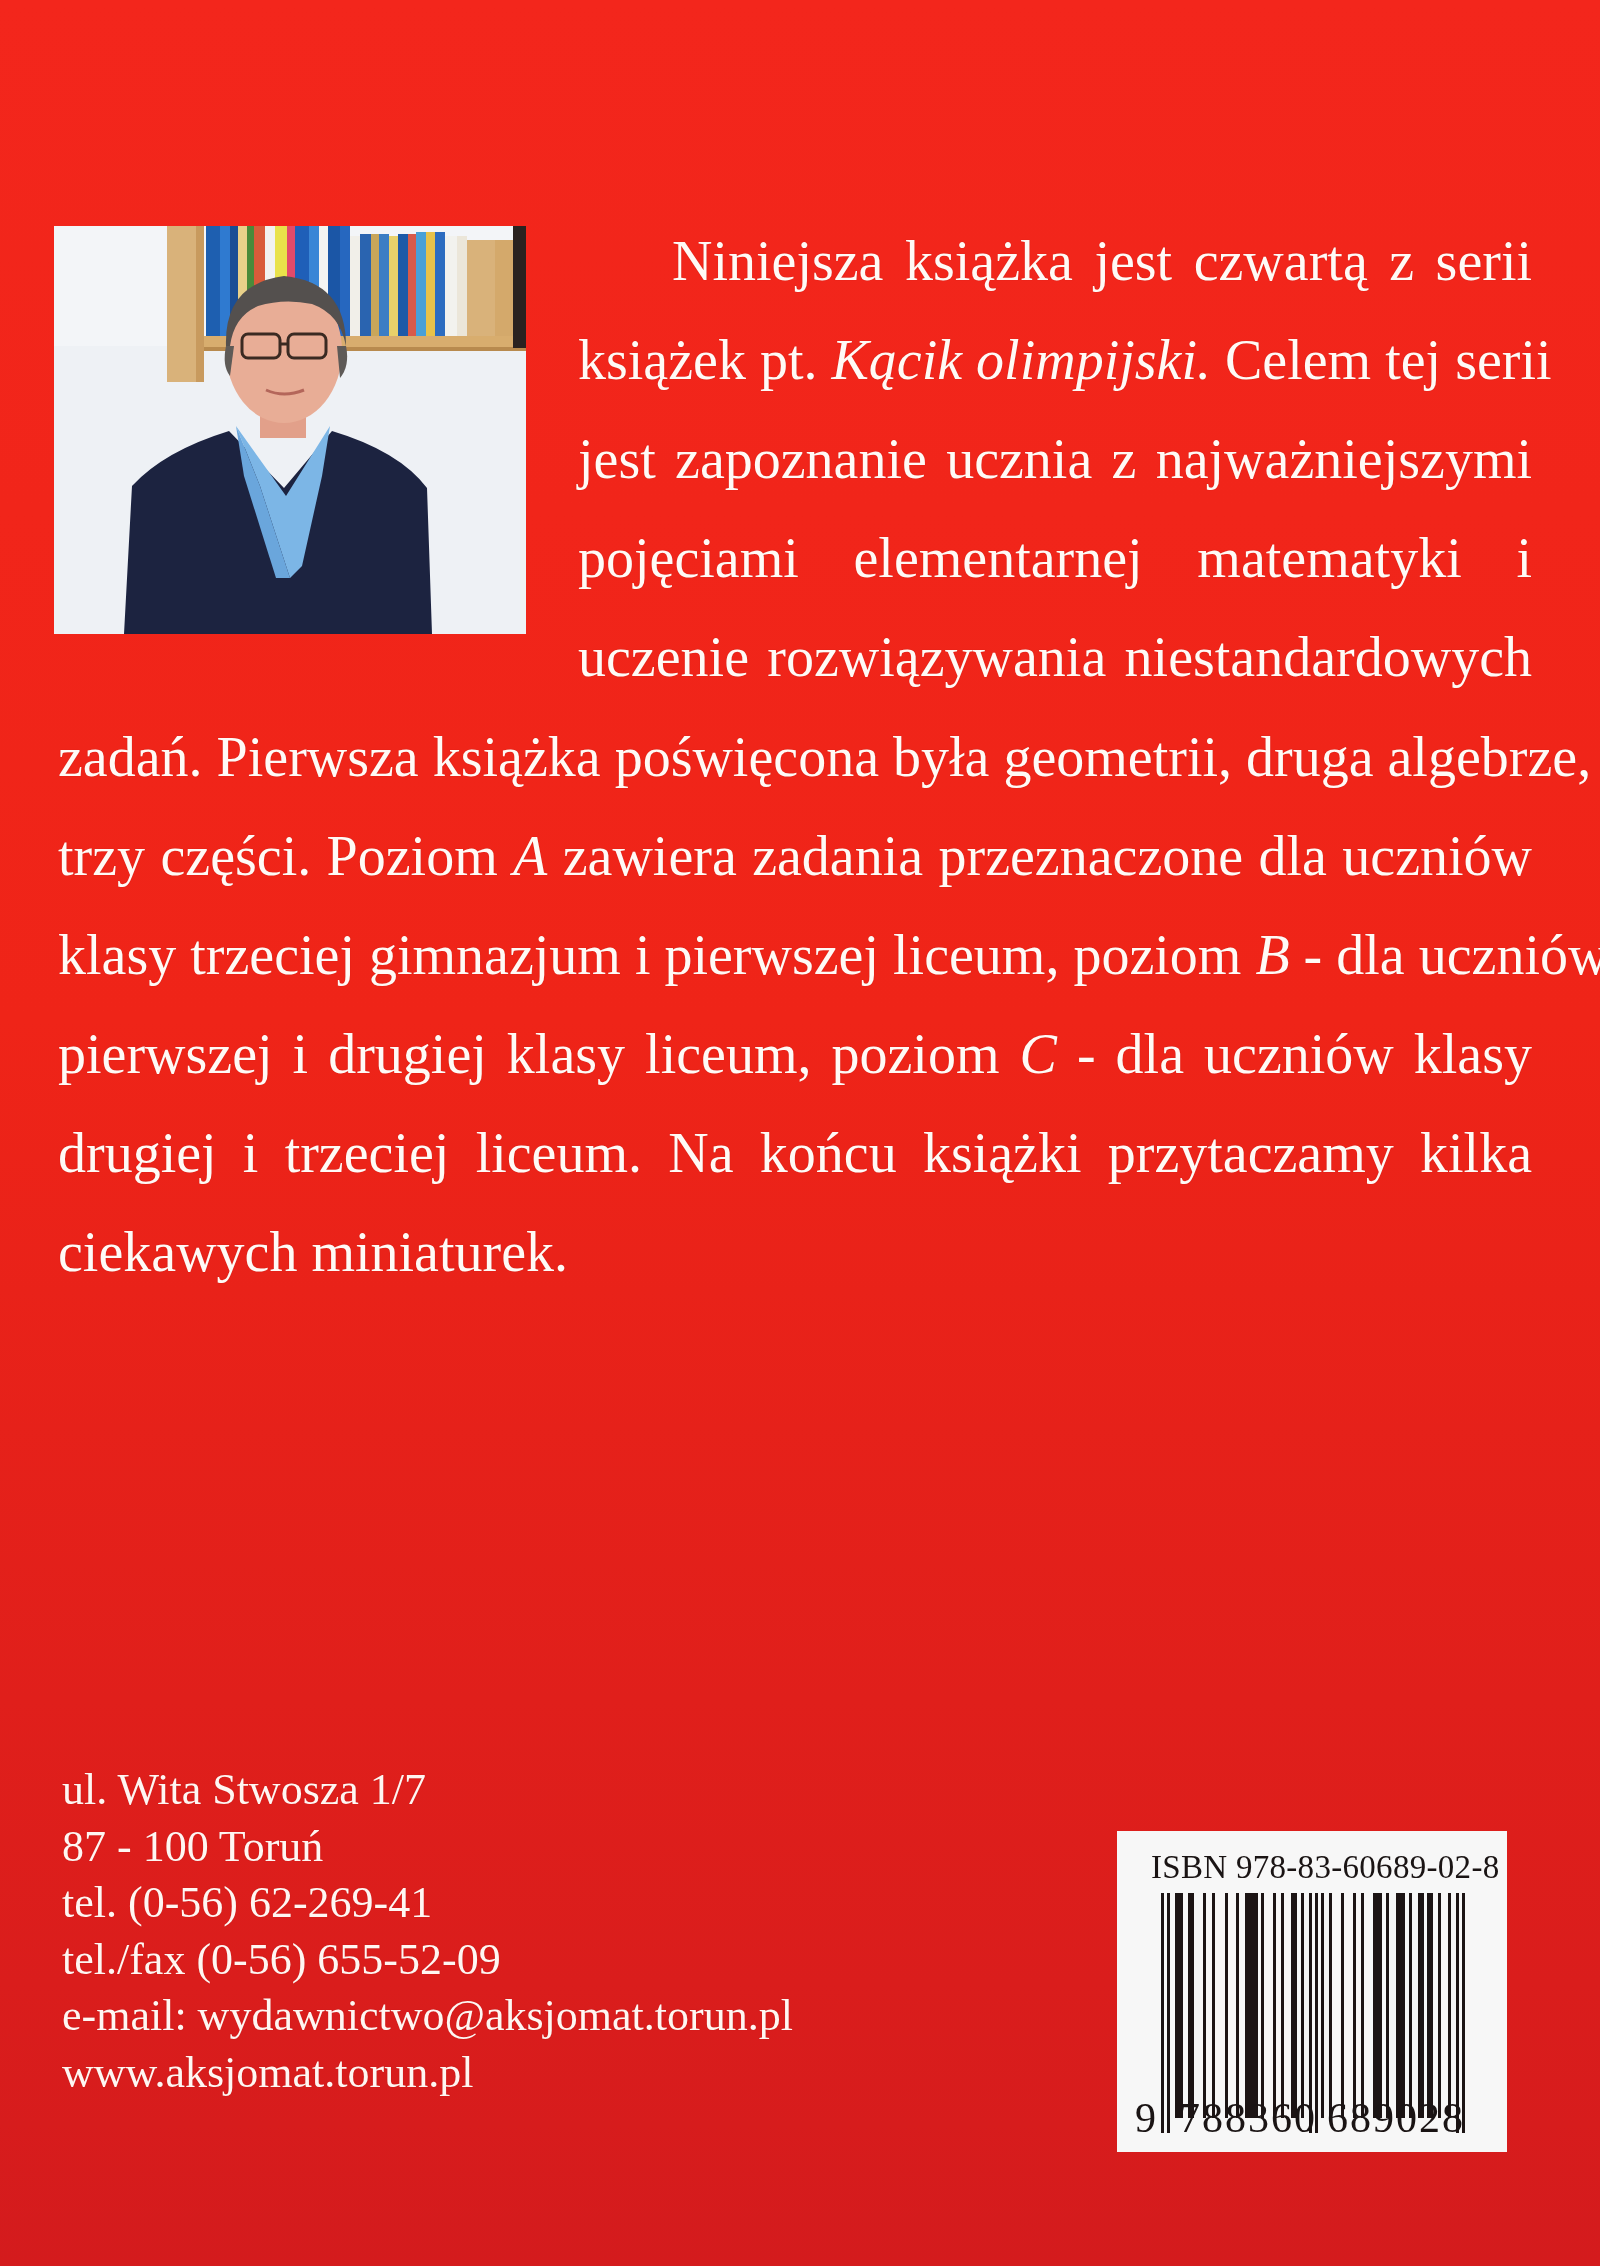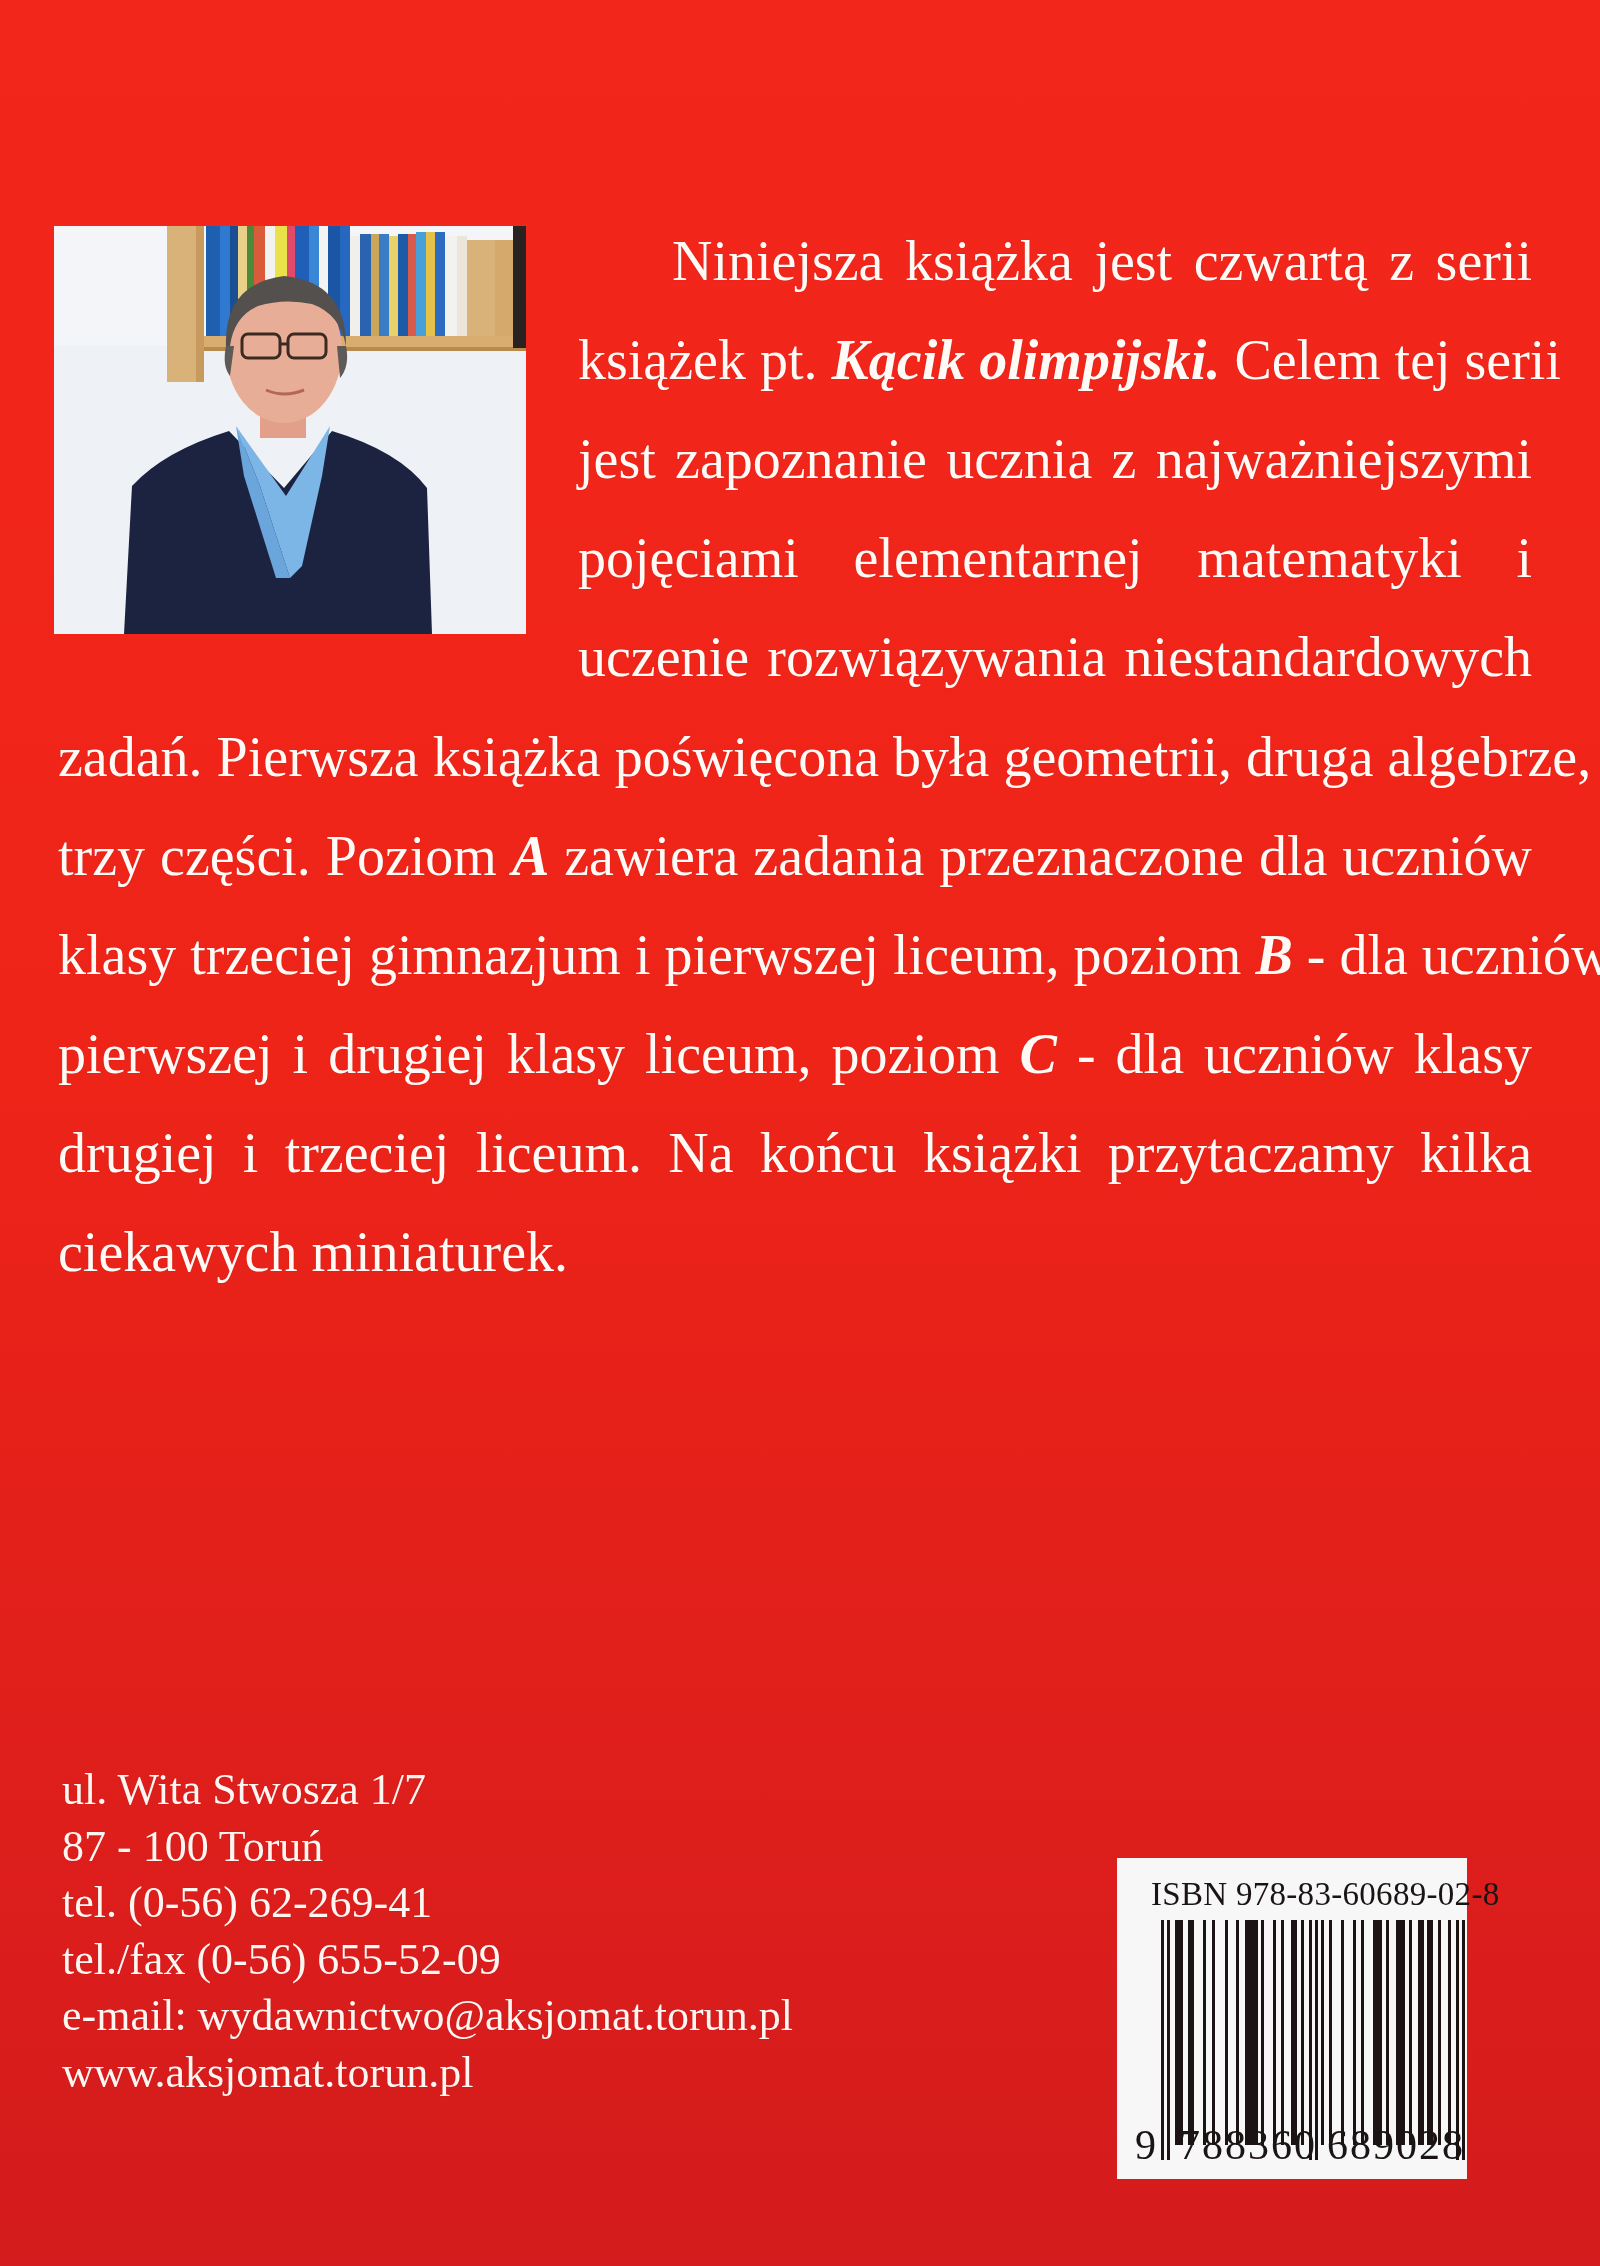--- a/index.html
+++ b/index.html
@@ -53,21 +53,21 @@
     }
     .top-lines .indent {
       padding-left: 94px;
     }
     .full-lines {
       left: 58px;
       top: 708px;
       width: 1474px;
     }
     .bi {
-      font-weight: bold;
+      font-weight: normal;
       font-style: italic;
     }
 
     .publisher {
       position: absolute;
       left: 62px;
       top: 1762px;
       font-size: 44px;
       line-height: 56.5px;
       color: #fff6f2;
@@ -75,25 +75,24 @@
     }
     .publisher .row {
       display: block;
       white-space: pre;
     }
 
     .isbn-box {
       position: absolute;
       left: 1117px;
       top: 1831px;
-      width: 350px;
+      width: 390px;
       height: 321px;
       background: #f7f7f7;
       color: #1a1414;
-      margin-top: 27px;
     }
     .isbn-label {
       position: absolute;
       left: 34px;
       top: 18px;
       font-size: 33px;
       letter-spacing: 0.3px;
       white-space: nowrap;
     }
     .barcode {

